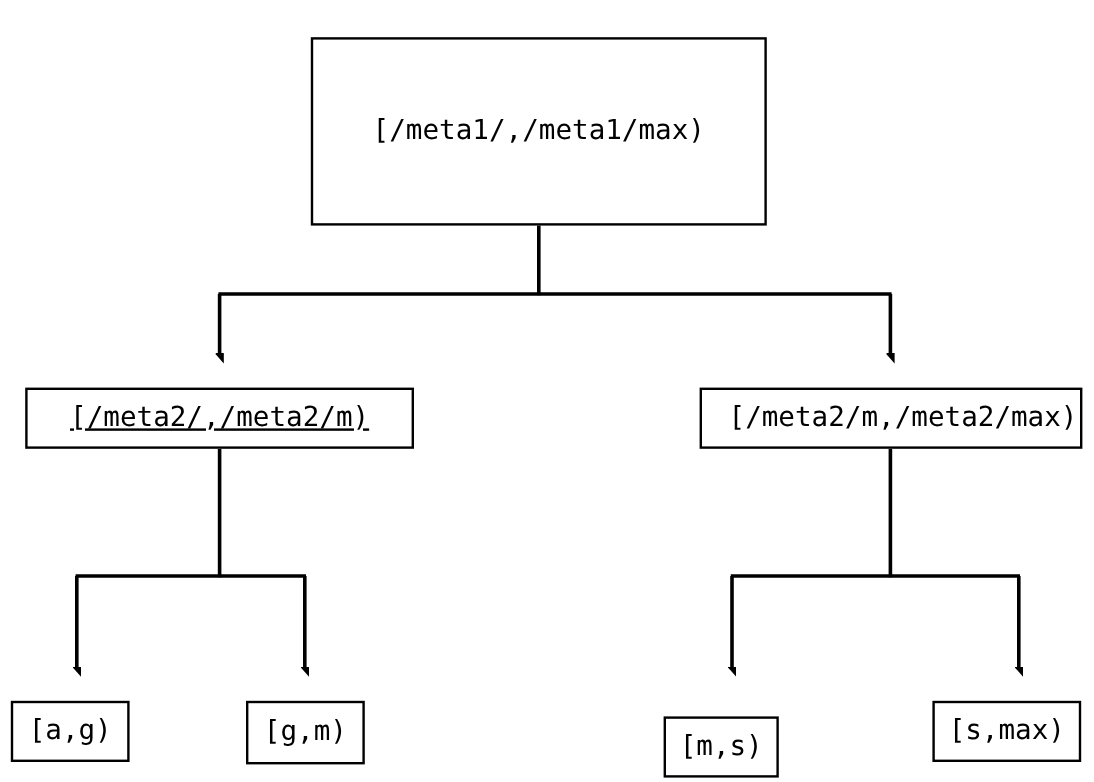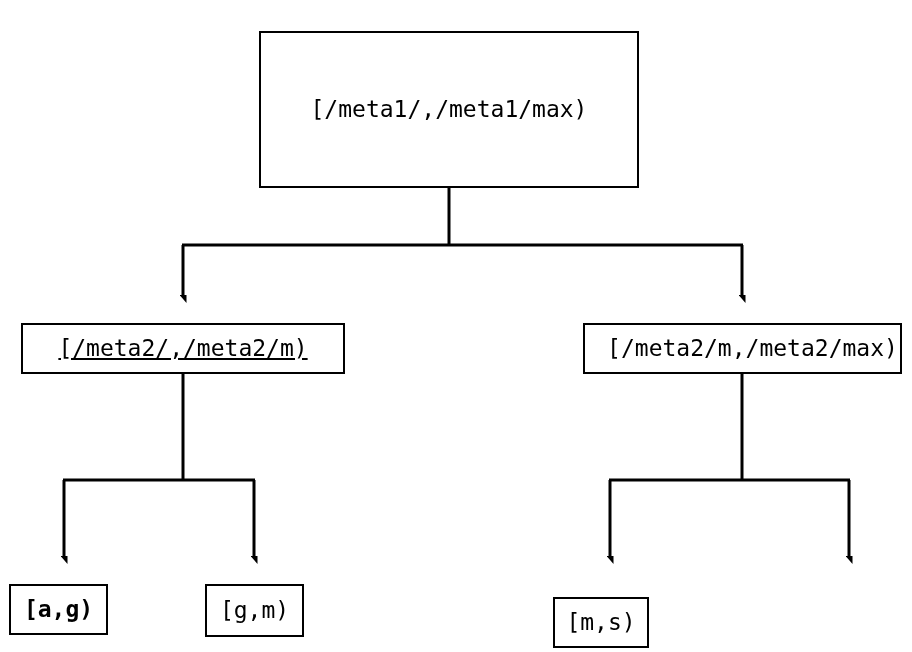--- a/index.html
+++ b/index.html
@@ -82,26 +82,29 @@
   </div>
 
   <div class="node" id="node-mid_left" style="left: 21px; top: 323px; width: 324px; height: 51px; border-color: rgb(0, 0, 0); color: rgb(0, 0, 0); text-decoration: underline;">
     <span class="node-label">[/meta2/,/meta2/m)</span>
   </div>
 
   <div class="node" id="node-mid_right" style="left: 583px; top: 323px; width: 319px; height: 51px; border-color: rgb(0, 0, 0); color: rgb(0, 0, 0); padding-left: 20px;">
     <span class="node-label">[/meta2/m,/meta2/max)</span>
   </div>
 
-  <div class="node" id="node-leaf_1" style="left: 9px; top: 584px; width: 99px; height: 51px; border-color: rgb(0, 0, 0); color: rgb(0, 0, 0); font-weight: bold;">
+  <div class="node" id="node-leaf_1" style="left: 9px; top: 584px; width: 99px; height: 51px; border-color: rgb(0, 0, 0); color: rgb(0, 0, 0);">
     <span class="node-label">[a,g)</span>
   </div>
 
   <div class="node" id="node-leaf_2" style="left: 205px; top: 584px; width: 99px; height: 53px; border-color: rgb(0, 0, 0); color: rgb(0, 0, 0);">
     <span class="node-label">[g,m)</span>
   </div>
 
   <div class="node" id="node-leaf_3" style="left: 553px; top: 584px; width: 96px; height: 51px; border-color: rgb(0, 0, 0); color: rgb(0, 0, 0); margin-top: 13px;">
     <span class="node-label">[m,s)</span>
   </div>
 
+  <div class="node" id="node-leaf_4" style="left: 777px; top: 584px; width: 124px; height: 51px; border-color: rgb(0, 0, 0); color: rgb(0, 0, 0);">
+    <span class="node-label">[s,max)</span>
+  </div>
 
 </div>
 
 </body></html>

